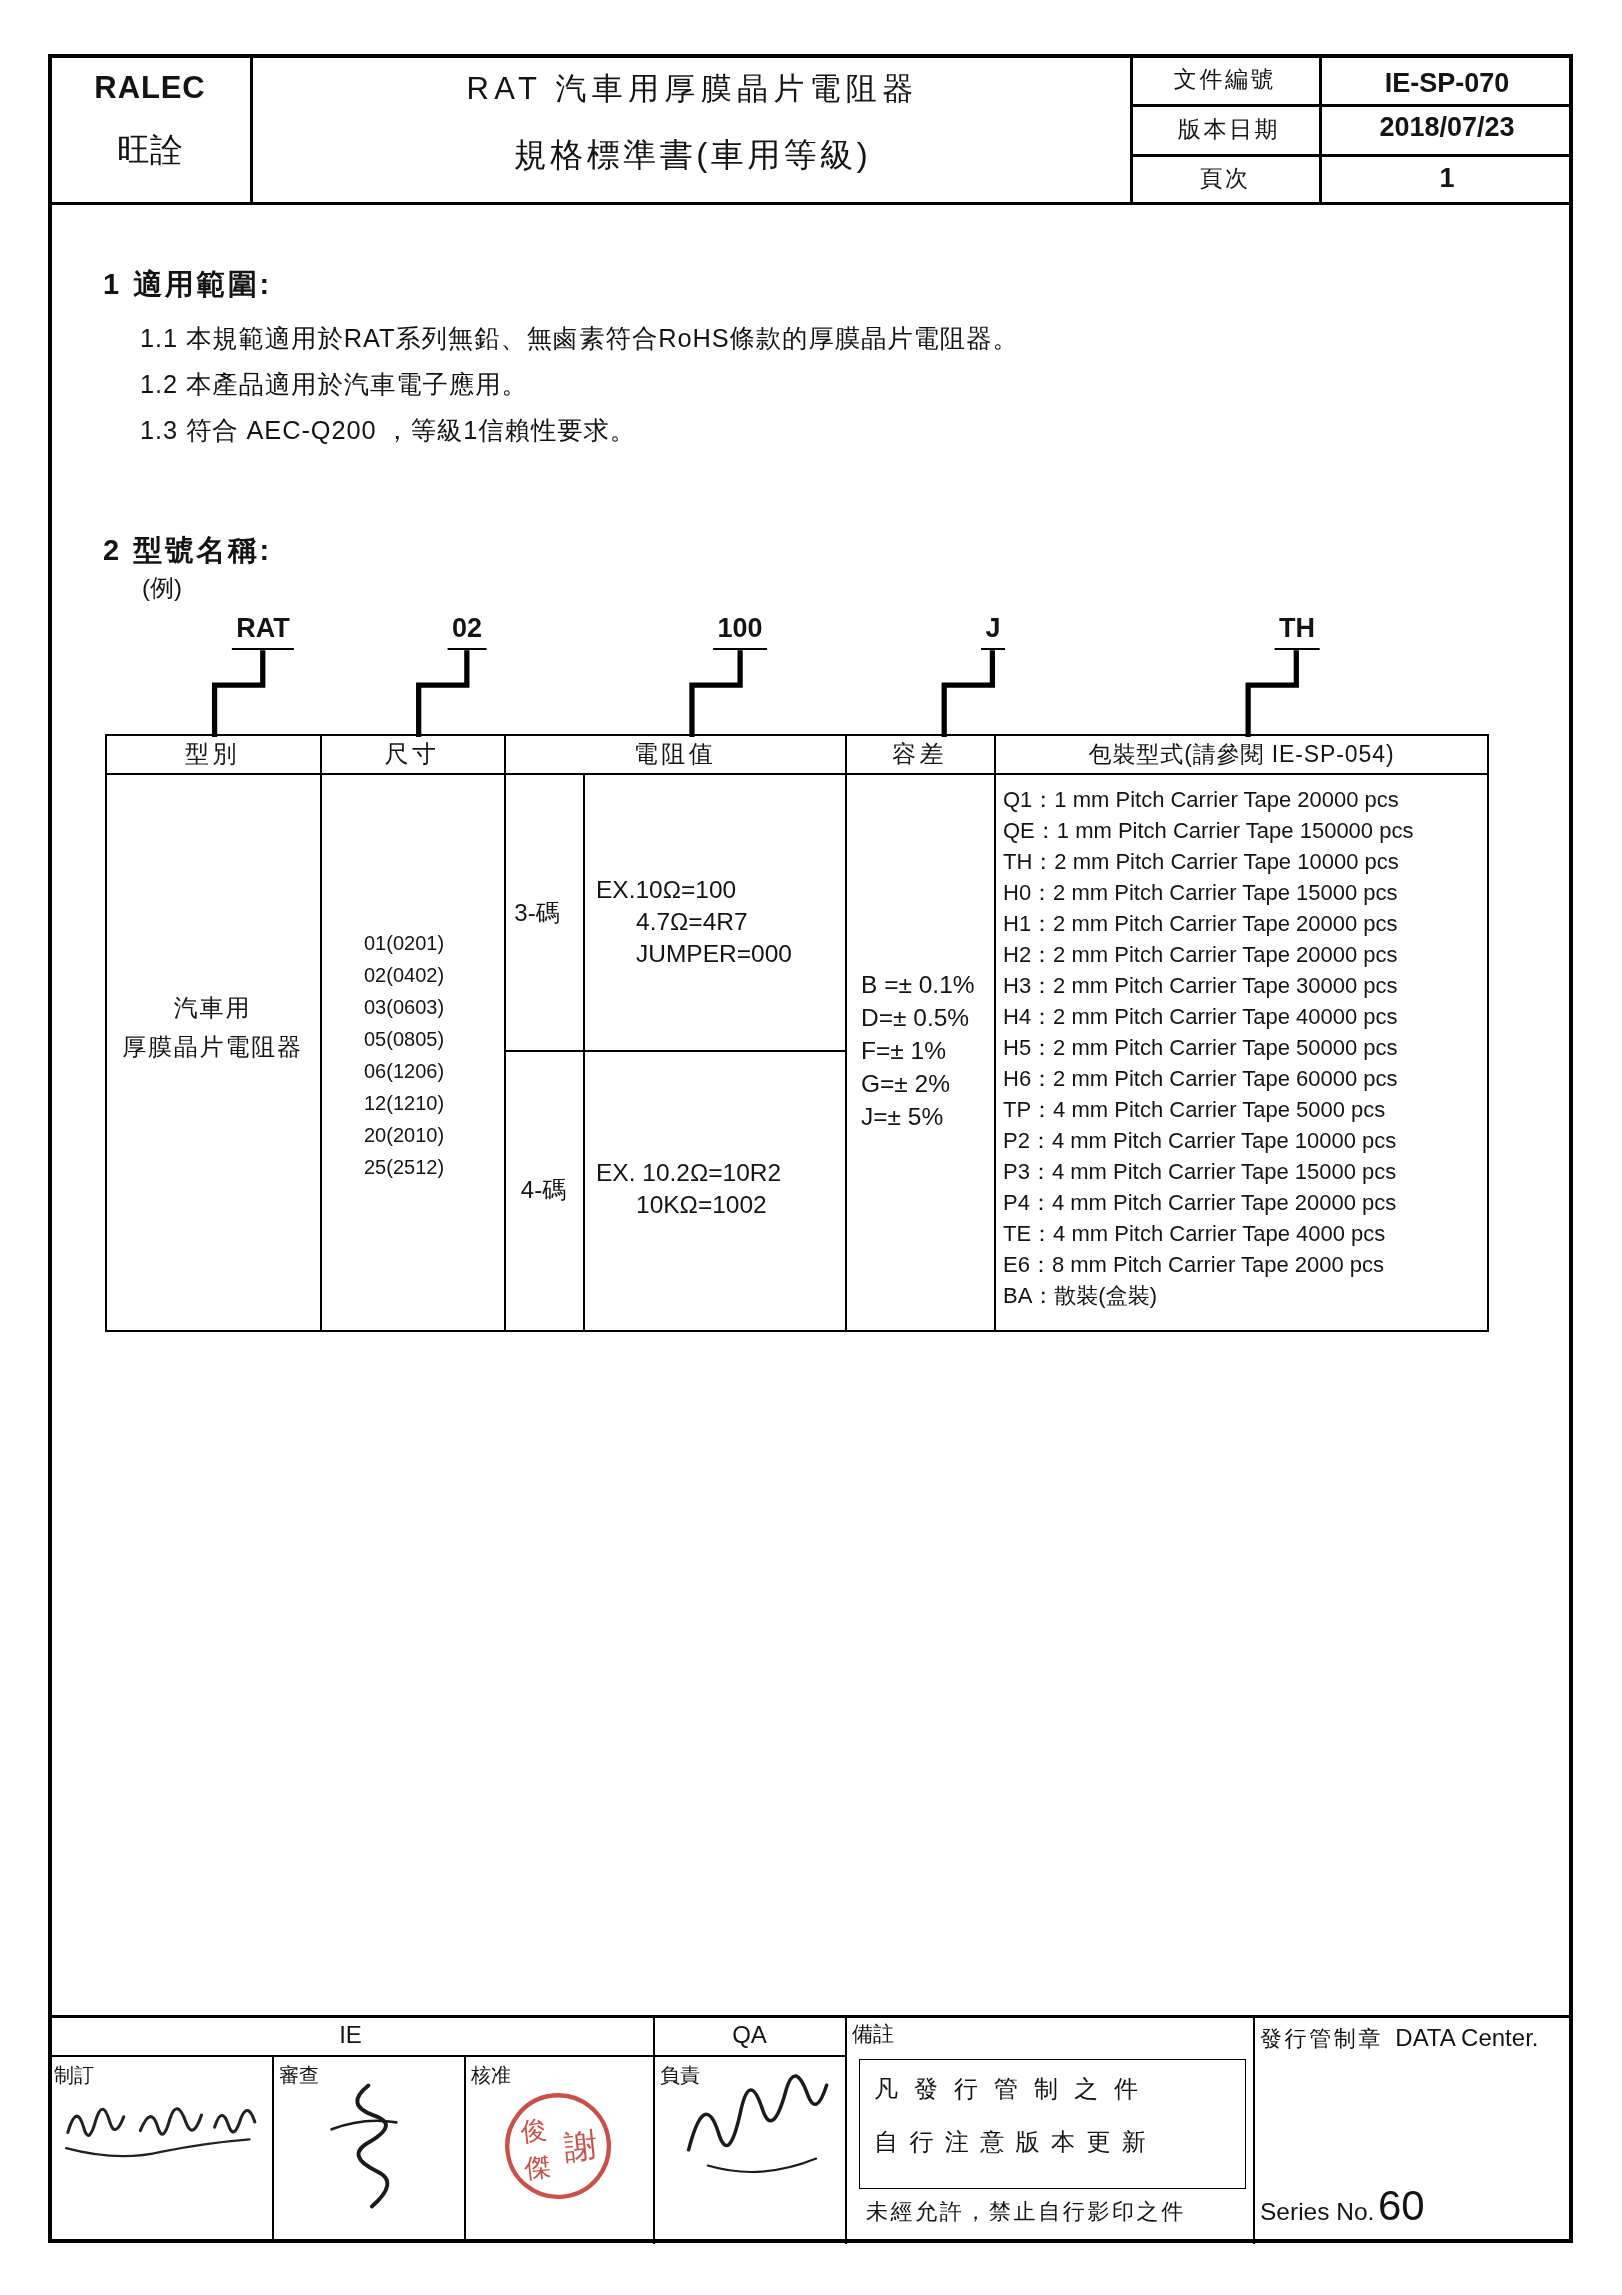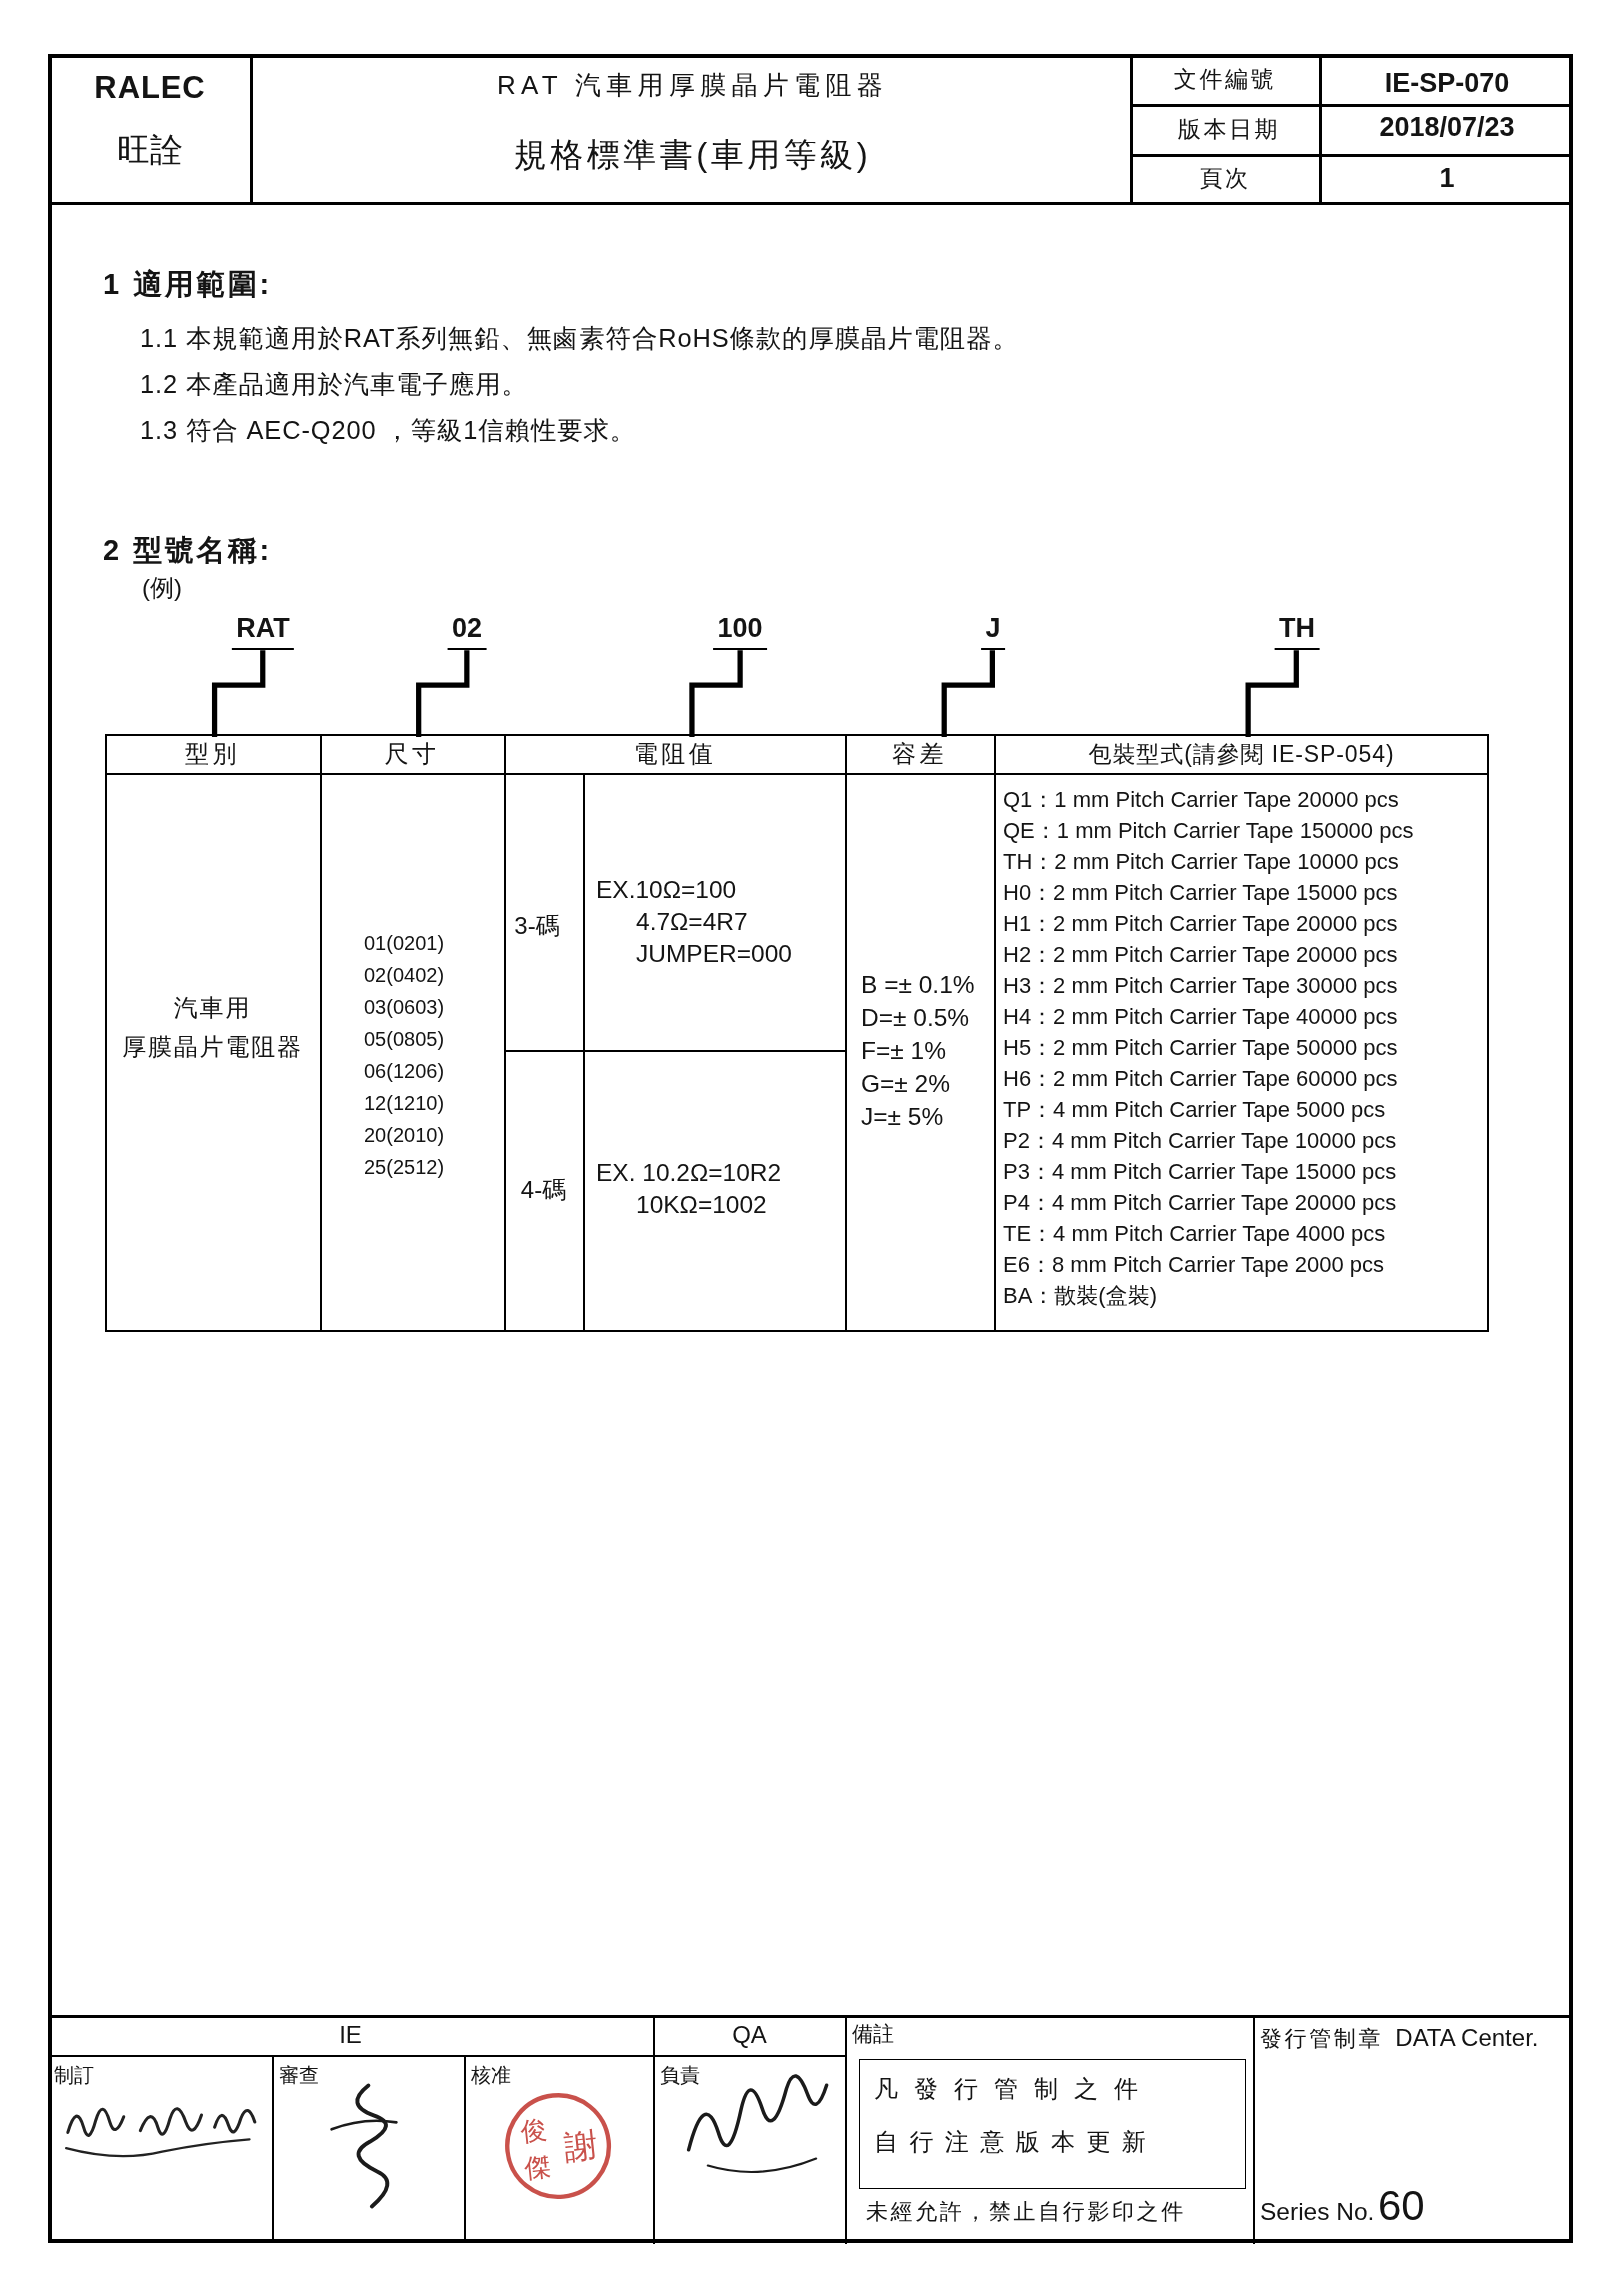--- a/index.html
+++ b/index.html
@@ -32,21 +32,21 @@
     <div class="ln" style="left:48px;top:202px;width:1525px;height:2.6px;"></div>
     <div class="ln" style="left:250px;top:54px;width:2.6px;height:151px;"></div>
     <div class="ln" style="left:1130px;top:54px;width:2.6px;height:151px;"></div>
     <div class="ln" style="left:1319px;top:54px;width:2.6px;height:151px;"></div>
     <div class="ln" style="left:1130px;top:104px;width:443px;height:2.6px;"></div>
     <div class="ln" style="left:1130px;top:154px;width:443px;height:2.6px;"></div>
 
     <div class="t" style="left:50px;top:70px;width:200px;text-align:center;font-size:31px;font-weight:bold;letter-spacing:0.9px;">RALEC</div>
     <div class="t" style="left:50px;top:128px;width:200px;text-align:center;font-size:33px;">旺詮</div>
 
-    <div class="t" style="left:256px;top:68px;width:873px;text-align:center;font-size:26px;letter-spacing:5.3px;">RAT 汽車用厚膜晶片電阻器</div>
+    <div class="t" style="left:256px;top:68px;width:873px;text-align:center;font-size:31px;letter-spacing:5.3px;">RAT 汽車用厚膜晶片電阻器</div>
     <div class="t" style="left:256px;top:133px;width:873px;text-align:center;font-size:33px;letter-spacing:3.5px;">規格標準書(車用等級)</div>
 
     <div class="t c" style="left:1133px;top:54px;width:184px;height:50px;font-size:23px;letter-spacing:2.6px;">文件編號</div>
     <div class="t c" style="left:1321px;top:54px;width:252px;height:59px;font-size:27px;font-weight:bold;">IE-SP-070</div>
     <div class="t c" style="left:1133px;top:104px;width:184px;height:50px;font-size:23px;letter-spacing:2.6px;padding-left:8px;">版本日期</div>
     <div class="t c" style="left:1321px;top:104px;width:252px;height:46px;font-size:27px;font-weight:bold;">2018/07/23</div>
     <div class="t c" style="left:1133px;top:154px;width:184px;height:48px;font-size:23px;letter-spacing:2.6px;">頁次</div>
     <div class="t c" style="left:1321px;top:154px;width:252px;height:48px;font-size:27px;font-weight:bold;">1</div>
   </div>
 
@@ -105,21 +105,21 @@
         <div>01(0201)</div>
         <div>02(0402)</div>
         <div>03(0603)</div>
         <div>05(0805)</div>
         <div>06(1206)</div>
         <div>12(1210)</div>
         <div>20(2010)</div>
         <div>25(2512)</div>
       </div>
 
-    <div class="t c" style="left:504px;top:895px;width:66px;height:35px;font-size:24px;margin-top:13px;">3-碼</div>
+    <div class="t c" style="left:504px;top:895px;width:66px;height:35px;font-size:24px;">3-碼</div>
     <div class="list res-list" style="left:596px;top:874px;font-size:24.5px;line-height:32px;">
         <div>EX.10Ω=100</div>
         <div>4.7Ω=4R7</div>
         <div>JUMPER=000</div>
       </div>
 
     <div class="t c" style="left:504px;top:1172px;width:79px;height:35px;font-size:24px;">4-碼</div>
     <div class="list res-list" style="left:596px;top:1157px;font-size:24.5px;line-height:32px;">
         <div>EX. 10.2Ω=10R2</div>
         <div>10KΩ=1002</div>

